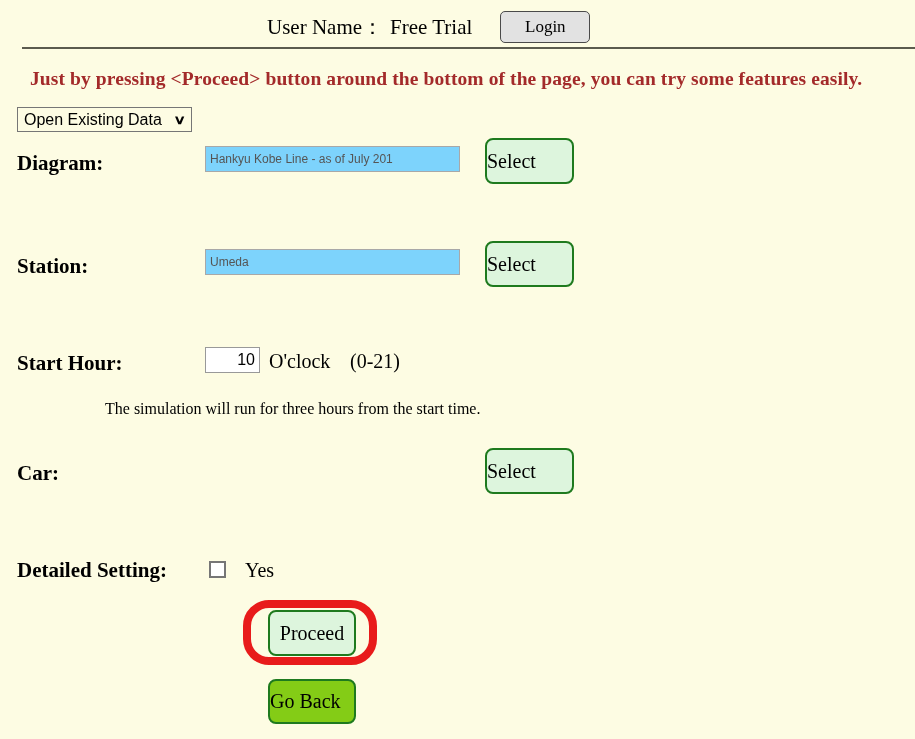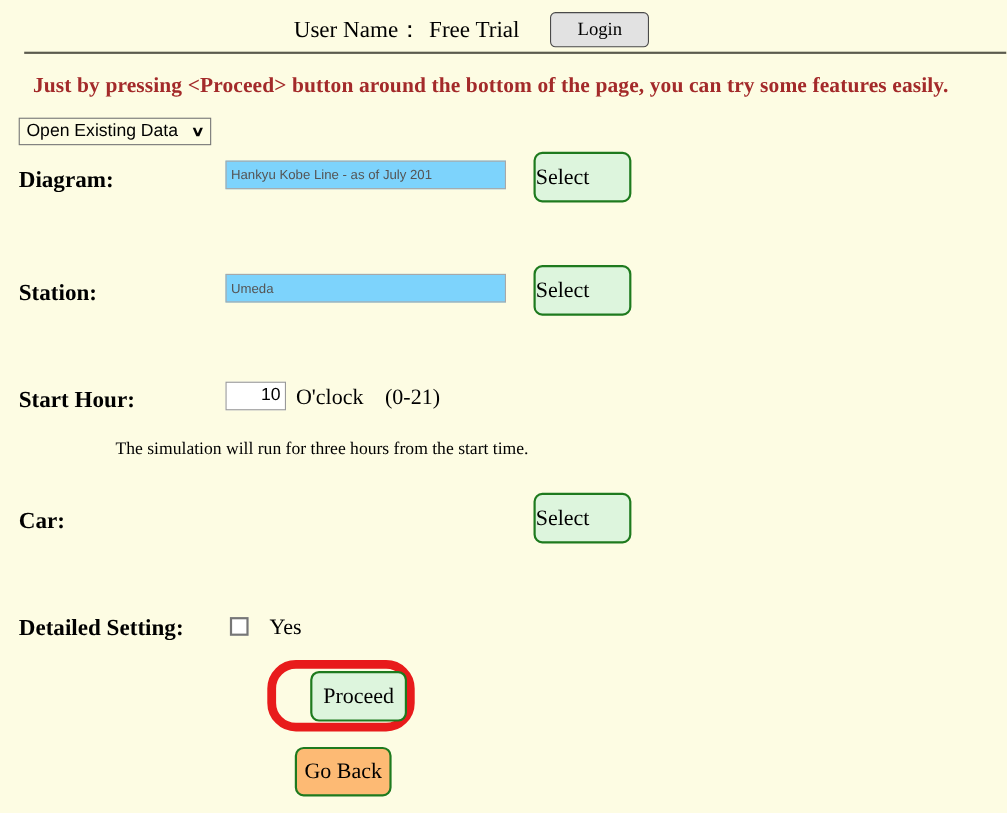--- a/index.html
+++ b/index.html
@@ -279,21 +279,21 @@
     top: 0;
     width: 134px;
     height: 65px;
     box-sizing: border-box;
     border: 8px solid #e81b1b;
     border-radius: 26px;
     pointer-events: none;
   }
   .proceed-btn {
     position: absolute;
-    left: 39px;
+    left: 25px;
     top: 10px;
     width: 88px;
     height: 46px;
     box-sizing: border-box;
     background: #ddf5dd;
     border: 2px solid #1e7a1e;
     border-radius: 8px;
     font-family: "Liberation Serif", serif;
     font-size: 20px;
     color: #000;
@@ -302,30 +302,30 @@
     line-height: 42px;
     text-align: center;
   }
   .goback-btn {
     position: absolute;
     left: 268px;
     top: 679px;
     width: 88px;
     height: 45px;
     box-sizing: border-box;
-    background: #fdba74;
+    background: #84cc16;
     border: 2px solid #1e7a1e;
     border-radius: 8px;
     font-family: "Liberation Serif", serif;
     font-size: 20px;
     color: #000;
     cursor: pointer;
     padding: 0;
     line-height: 41px;
-    text-align: center;
+    text-align: left;
   }
 </style>
 </head>
 <body>
 
 <div class="page">
 
   <div class="header">
     <div class="header-inner">
       <span class="user-label">User Name：</span>

